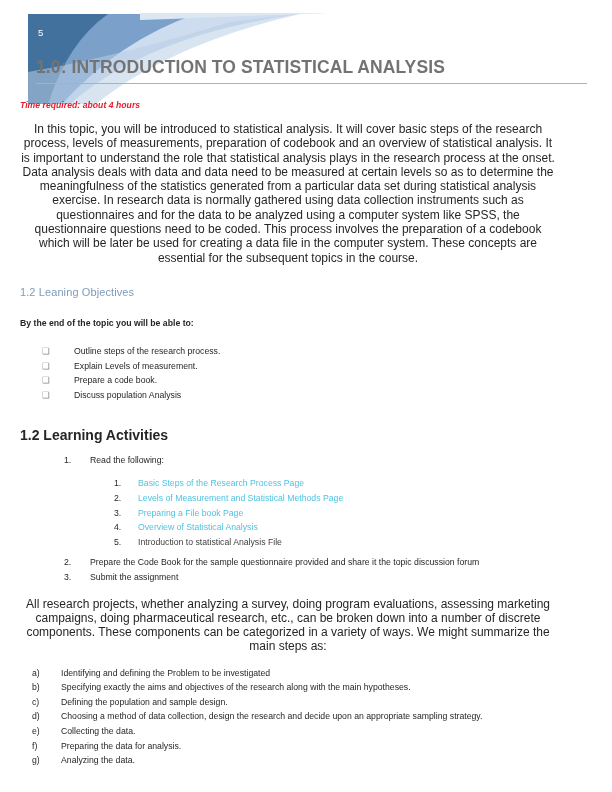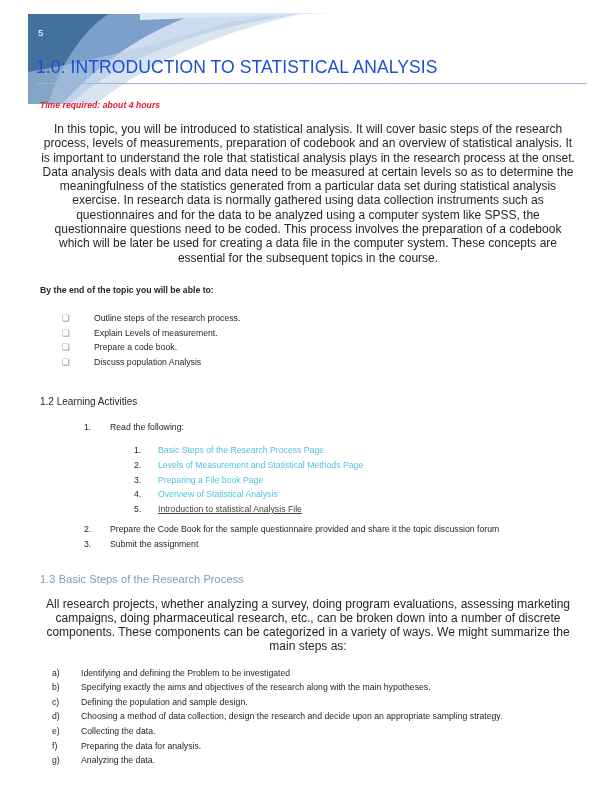--- a/index.html
+++ b/index.html
@@ -34,39 +34,39 @@
     letter-spacing: .3px;
     font-family: "Liberation Sans", sans-serif;
   }
 
   
   .doc-title {
     position: absolute;
     left: 36px;
     top: 57px;
     font-size: 17.5px;
-    font-weight: 400;
-    color: #1d4ed8;
+    font-weight: 700;
+    color: #737373;
     letter-spacing: .1px;
     white-space: nowrap;
     font-family: "Liberation Sans", sans-serif;
   }
   .title-rule {
     position: absolute;
     left: 36px;
     top: 83px;
     width: 551px;
     height: 1px;
     background: #9db4d0;
   }
 
   
   .content {
     position: absolute;
-    left: 40px;
+    left: 20px;
     top: 92px;
     width: 551px;
   }
 
   .time-required {
     font-size: 8.6px;
     font-style: italic;
     font-weight: bold;
     color: #e8192c;
     margin: 8px 0 0 0;
@@ -96,22 +96,22 @@
     text-align: center;
   }
   p.lead-in {
     font-size: 8.7px;
     font-weight: bold;
     line-height: 14px;
     color: #262626;
     margin: 18px 0 0 0;
   }
   p.activities-heading {
-    font-size: 10px;
-    font-weight: normal;
+    font-size: 14px;
+    font-weight: bold;
     line-height: 14px;
     color: #262626;
     margin: 26px 0 0 0;
   }
 
   
   ul.checkbox-list {
     list-style: none;
     margin: 14px 0 0 0;
     padding: 0 0 0 22px;
@@ -180,21 +180,20 @@
     top: 0;
     color: #262626;
   }
   ol.link-list li a.doc-link {
     color: #4fc3e0;
     text-decoration: none;
     margin-top: 12px;
   }
   ol.link-list li span.plain {
     color: #3f3f3f;
-    text-decoration: underline;
   }
 
   
   ol.lettered-list {
     list-style: none;
     margin: 12px 0 0 0;
     padding: 0 0 0 12px;
   }
   ol.lettered-list li {
     font-size: 8.7px;
@@ -231,20 +230,21 @@
 
 <div class="doc-title">1.0: INTRODUCTION TO STATISTICAL ANALYSIS</div>
 <div class="title-rule"></div>
 
 <div class="content">
 
   <p class="time-required">Time required: about 4 hours</p>
 
   <p class="body-text">In this topic, you will be introduced to statistical analysis. It will cover basic steps of the research process, levels of measurements, preparation of codebook and an overview of statistical analysis. It is important to understand the role that statistical analysis plays in the research process at the onset. Data analysis deals with data and data need to be measured at certain levels so as to determine the meaningfulness of the statistics generated from a particular data set during statistical analysis exercise. In research data is normally gathered using data collection instruments such as questionnaires and for the data to be analyzed using a computer system like SPSS, the questionnaire questions need to be coded. This process involves the preparation of a codebook which will be later be used for creating a data file in the computer system. These concepts are essential for the subsequent topics in the course.</p>
 
+  <h3 class="sub-heading">1.2 Leaning Objectives</h3>
   <p class="lead-in">By the end of the topic you will be able to:</p>
 
   <ul class="checkbox-list">
     <li>
       <span class="box-glyph">❑</span>
       <span>Outline steps of the research process.</span>
     </li>
     <li>
       <span class="box-glyph">❑</span>
       <span>Explain Levels of measurement.</span>
@@ -293,21 +293,20 @@
     <li class="tight">
       <span class="num">2.</span>
       <span>Prepare the Code Book for the sample questionnaire provided and share it the topic discussion forum</span>
     </li>
     <li class="tight">
       <span class="num">3.</span>
       <span>Submit the assignment</span>
     </li>
   </ol>
 
-  <h3 class="sub-heading">1.3 Basic Steps of the Research Process</h3>
   <p class="body-text">All research projects, whether analyzing a survey, doing program evaluations, assessing marketing campaigns, doing pharmaceutical research, etc., can be broken down into a number of discrete components. These components can be categorized in a variety of ways. We might summarize the main steps as:</p>
 
   <ol class="lettered-list">
     <li>
       <span class="letter">a)</span>
       <span>Identifying and defining the Problem to be investigated</span>
     </li>
     <li>
       <span class="letter">b)</span>
       <span>Specifying exactly the aims and objectives of the research along with the main hypotheses.</span>

